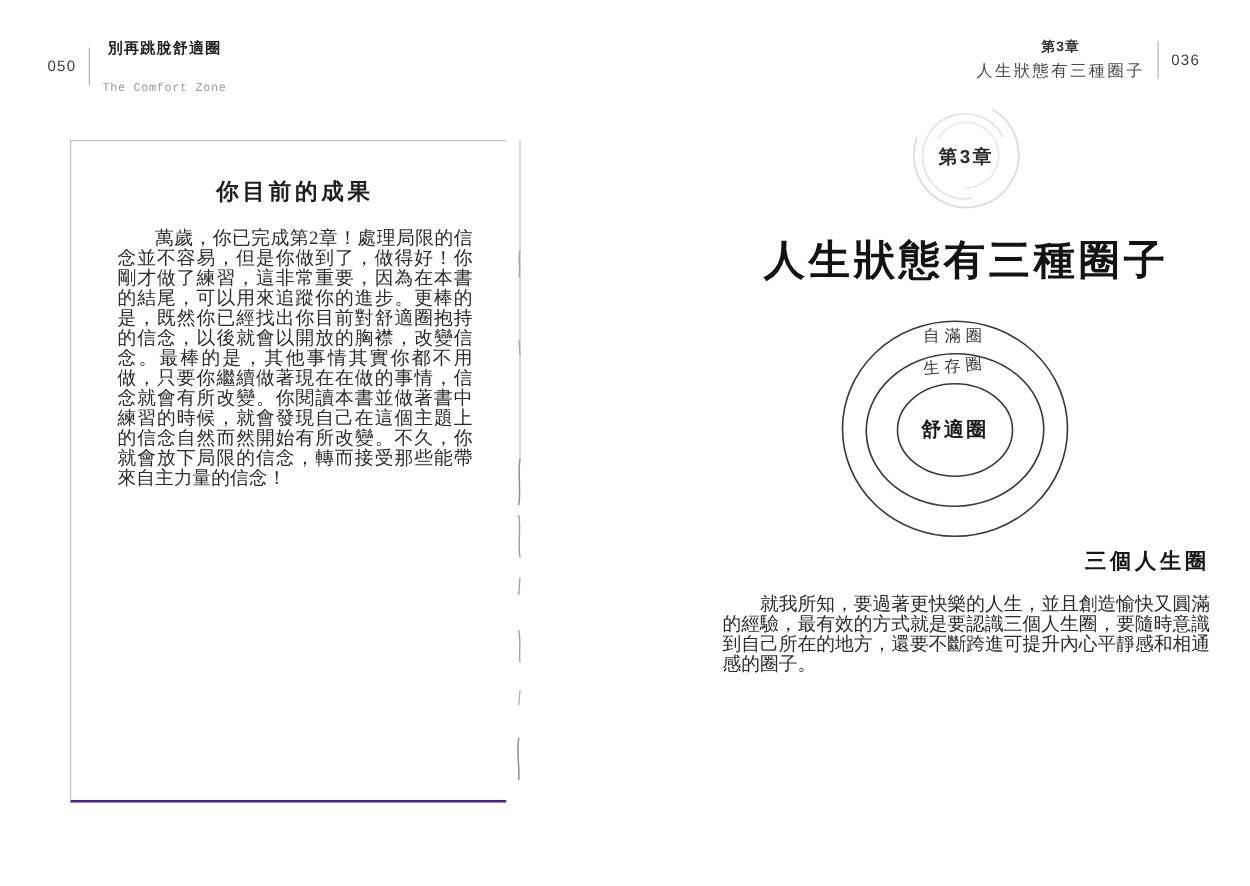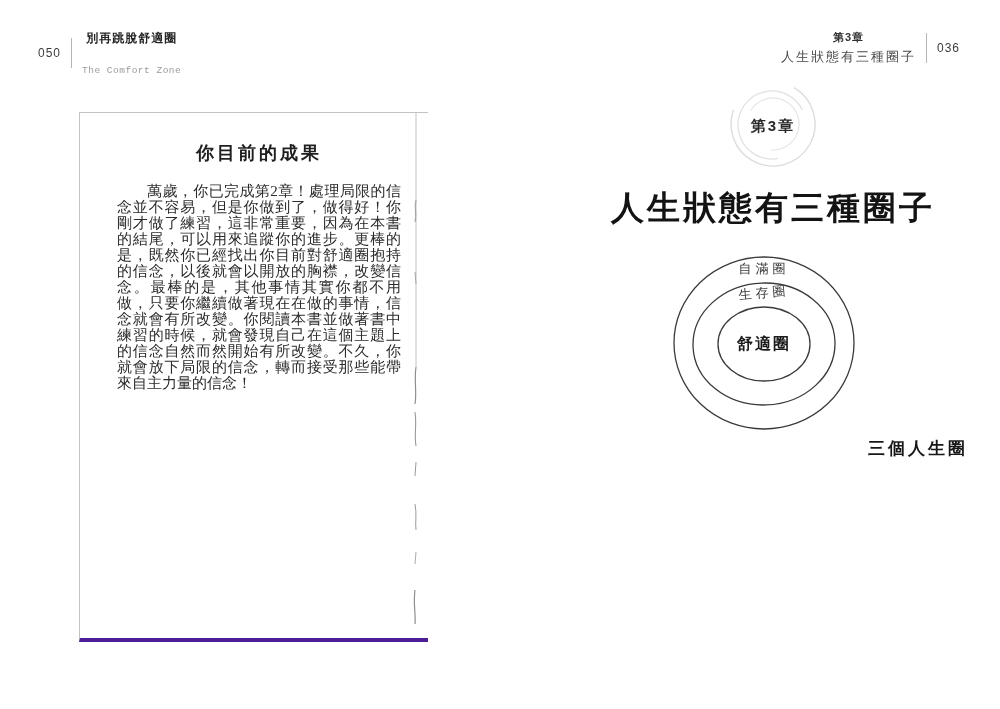--- a/index.html
+++ b/index.html
@@ -25,23 +25,23 @@
                 font-size:12px; font-weight:bold; color:#222; letter-spacing:1px; }
   .book-sub   { font-family:Liberation Mono, monospace;
                 font-size:9.5px; color:#9b9b9b; margin-top:18px; letter-spacing:.5px; }
   .chap-small { font-family:"Liberation Sans","DejaVu Sans",sans-serif;
                 font-size:11px; font-weight:bold; color:#333; letter-spacing:1px; }
   .chap-title-small { font-family:"Liberation Sans","DejaVu Sans",sans-serif;
                 font-size:13px; color:#4a4a4a; margin-top:3px; letter-spacing:2px; }
 
   
   .result-box {
-    position:absolute; left:79px; top:112px; width:349px; height:530px;
+    position:absolute; left:56px; top:112px; width:349px; height:530px;
     border-top:1px solid #c3c3c3; border-left:1px solid #c3c3c3;
-    border-bottom:4px solid #4c1d95;
+    border-bottom:2px solid #4c1d95;
     padding:20px 27px 0 37px;
   }
   .sketch-edge { position:absolute; left:404px; top:112px; width:22px; height:530px; }
   .box-title {
     font-family:"Liberation Sans","DejaVu Sans",sans-serif;
     font-size:18px; font-weight:bold; letter-spacing:3px;
     text-align:center; color:#1f1f1f; margin:8px 0 18px 0;
   }
   .para {
     font-size:15px; line-height:16px; text-align:justify;
@@ -133,14 +133,15 @@
     <ellipse cx="186" cy="88" rx="90" ry="86"></ellipse>
     <ellipse cx="186" cy="89" rx="71" ry="61" transform="rotate(-2 186 89)"></ellipse>
     <ellipse cx="186" cy="89" rx="46" ry="37"></ellipse>
     <text class="ring-label" x="186" y="18">自滿圈</text>
     <text class="ring-label" x="186" y="42" transform="rotate(-5 186 38)">生存圈</text>
     <text class="core-label" x="186" y="94">舒適圈</text>
   </svg>
   <div class="diagram-caption">三個人生圈</div>
 
   <div class="right-body">
+    <p class="para">就我所知，要過著更快樂的人生，並且創造愉快又圓滿的經驗，最有效的方式就是要認識三個人生圈，要隨時意識到自己所在的地方，還要不斷跨進可提升內心平靜感和相通感的圈子。</p>
   </div>
 </div>
 
 </body></html>

